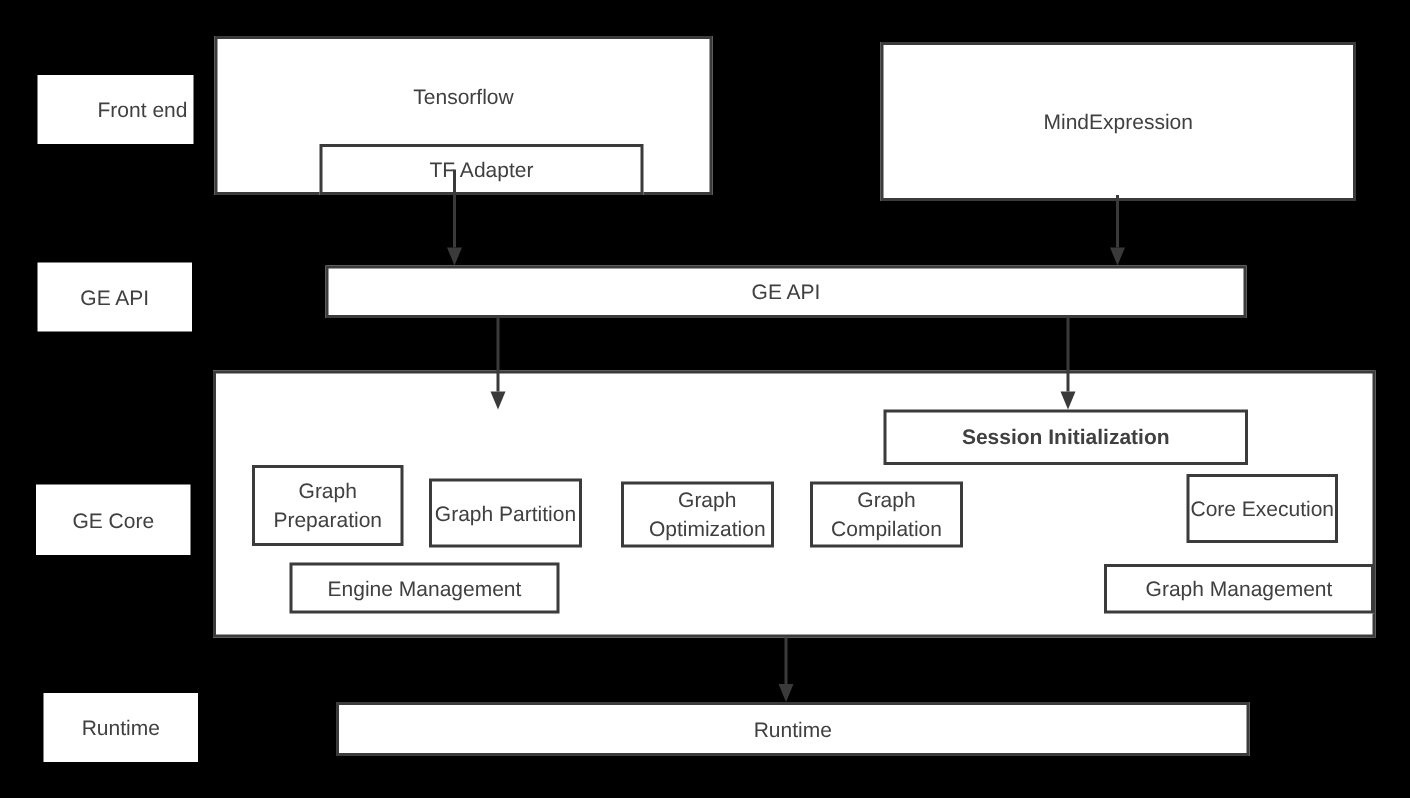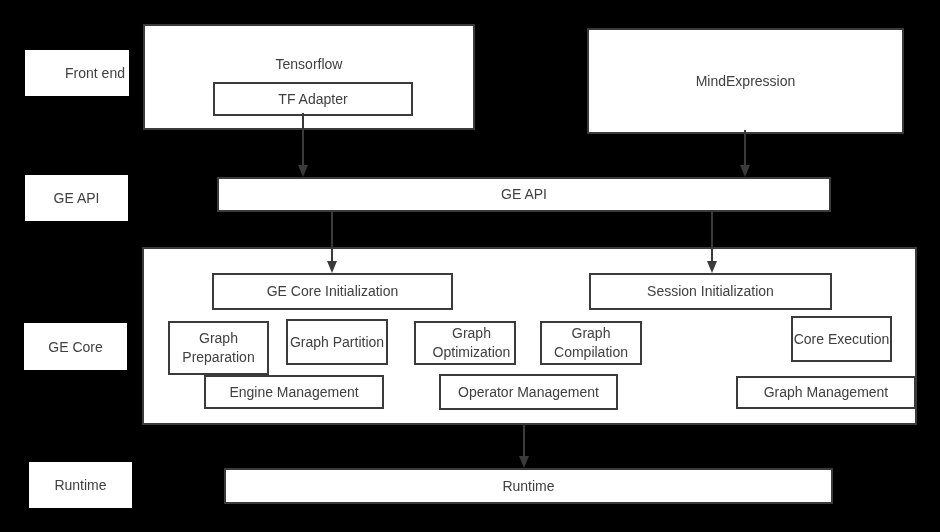--- a/index.html
+++ b/index.html
@@ -39,63 +39,57 @@
   </div>
   <div class="abs panel rail-label" style="left:24px;top:323px;width:103px;height:47px;">
     <span>GE Core</span>
   </div>
   <div class="abs panel rail-label" style="left:29px;top:462px;width:103px;height:46px;">
     <span>Runtime</span>
   </div>
 
   <div class="abs panel framed" style="left:143px;top:24px;width:332px;height:106px;">
     <div class="title-top">Tensorflow</div>
-    <div class="abs panel framed center" style="left:68px;top:56px;width:200px;height:34px;">
+    <div class="abs panel framed center" style="left:68px;top:70px;width:216px;height:34px;">
       <span>TF Adapter</span>
     </div>
   </div>
 
   <div class="abs panel framed center" style="left:587px;top:28px;width:317px;height:106px;">
     <span>MindExpression</span>
   </div>
 
   <div class="abs panel framed center" style="left:217px;top:177px;width:614px;height:35px;">
     <span>GE API</span>
   </div>
 
   <div class="abs panel framed" style="left:142px;top:247px;width:775px;height:178px;">
 
-    <div class="abs panel framed center" style="left:68px;top:24px;width:241px;height:37px;">
-      <span>GE Core Initialization</span>
-    </div>
-    <div class="abs panel framed center" style="left:445px;top:24px;width:243px;height:37px;">
+    <div class="abs panel framed center" style="left:445px;top:24px;width:243px;height:37px;font-weight:bold;">
       <span>Session Initialization</span>
     </div>
 
-    <div class="abs panel framed center" style="left:24px;top:72px;width:101px;height:54px;">
+    <div class="abs panel framed center" style="left:24px;top:61px;width:101px;height:54px;">
       <span>Graph Preparation</span>
     </div>
     <div class="abs panel framed center" style="left:142px;top:70px;width:102px;height:46px;">
       <span>Graph Partition</span>
     </div>
     <div class="abs panel framed center" style="left:270px;top:72px;width:102px;height:44px;padding-left:13px;">
       <span>Graph Optimization</span>
     </div>
     <div class="abs panel framed center" style="left:396px;top:72px;width:102px;height:44px;">
       <span>Graph Compilation</span>
     </div>
     <div class="abs panel framed center" style="left:647px;top:67px;width:101px;height:46px;">
       <span>Core Execution</span>
     </div>
 
-    <div class="abs panel framed center" style="left:60px;top:126px;width:180px;height:34px;">
+    <div class="abs panel framed center" style="left:49px;top:126px;width:180px;height:34px;">
       <span>Engine Management</span>
-    </div>
-    <div class="abs panel framed center" style="left:295px;top:125px;width:179px;height:36px;">
-      <span>Operator Management</span>
     </div>
     <div class="abs panel framed center" style="left:547px;top:127px;width:180px;height:33px;margin-left:45px;">
       <span>Graph Management</span>
     </div>
   </div>
 
   <div class="abs panel framed center" style="left:224px;top:468px;width:609px;height:36px;">
     <span>Runtime</span>
   </div>
 

